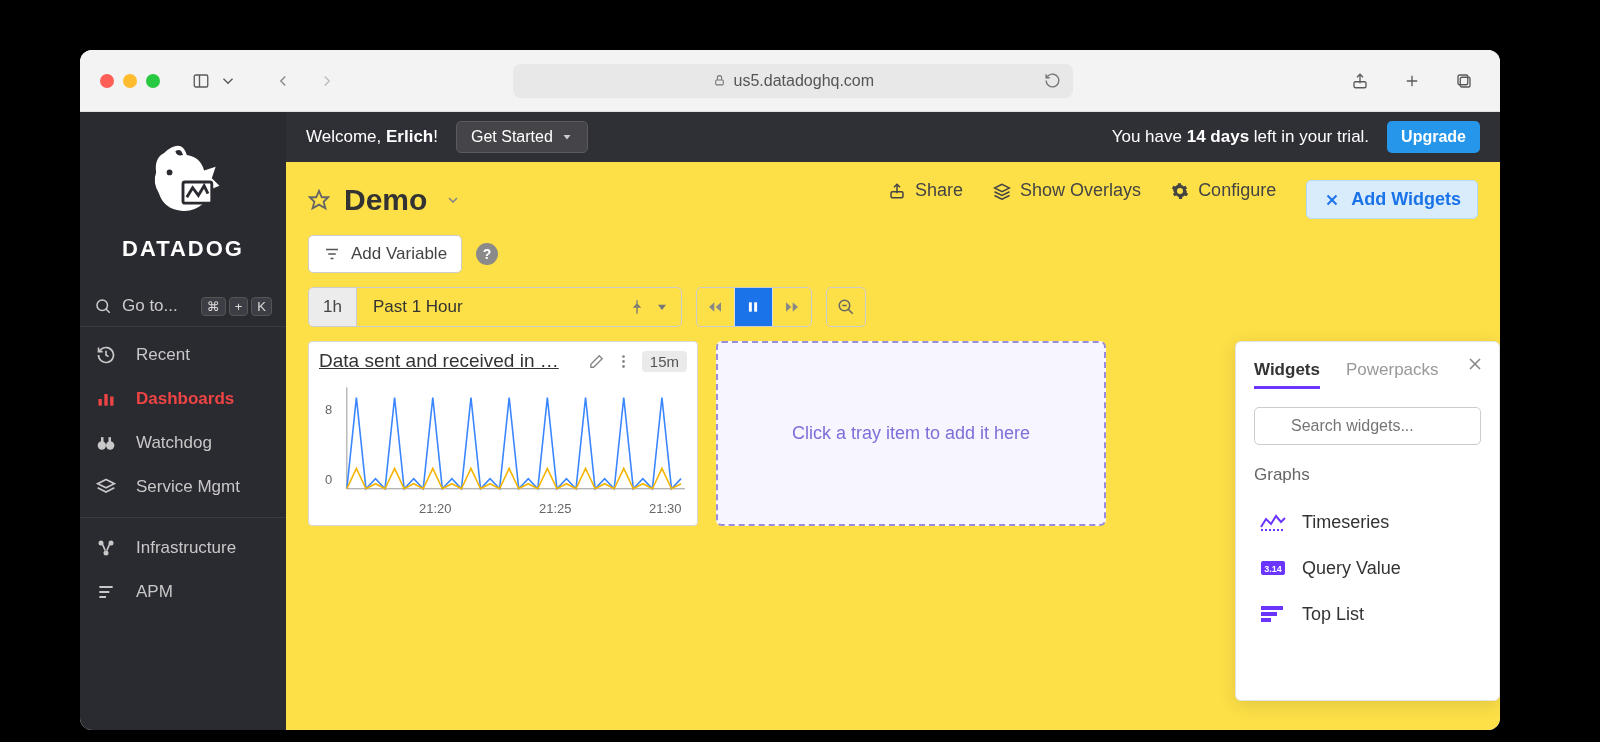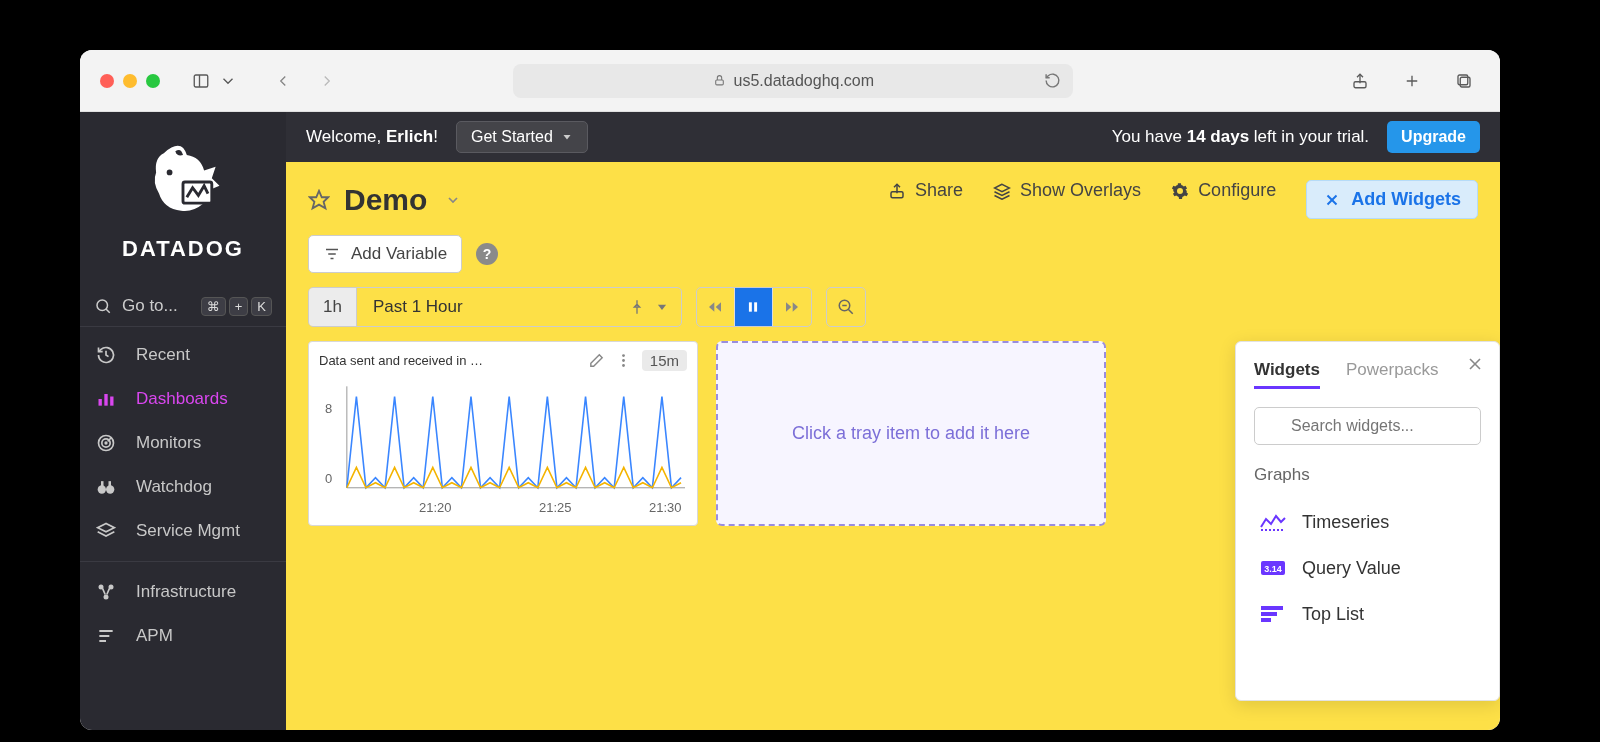--- a/index.html
+++ b/index.html
@@ -23,21 +23,21 @@
 .app { flex: 1; display: flex; overflow: hidden; }
 .dd-sidebar { width: 206px; background: #2a2a31; color: #e6e6e6; display: flex; flex-direction: column; padding-top: 10px; }
 .dd-logo { display: flex; flex-direction: column; align-items: center; padding: 10px 0 18px; }
 .dd-logo-img { width: 100px; height: 100px; display:flex; align-items:center; justify-content:center; }
 .dd-logo-text { font-size: 22px; font-weight: 700; letter-spacing: 2px; color: #fff; margin-top: 4px; font-family: Arial, sans-serif; }
 .goto { display: flex; align-items: center; padding: 10px 14px; gap: 10px; border-bottom: 1px solid #3a3a42; margin: 6px 0; }
 .goto-text { color: #ccc; font-size: 17px; flex:1; }
 .kbd { display:flex; gap:3px; }
 .kbd span { background:#3d3d45; border:1px solid #555; border-radius:4px; padding:1px 5px; font-size:13px; color:#ddd; }
 .nav-item { display:flex; align-items:center; gap:20px; padding:12px 16px; font-size:17px; color:#c8c8c8; cursor:pointer; }
-.nav-item.active { color:#d946ef; font-weight:400; }
+.nav-item.active { color:#ef4444; font-weight:700; }
 .nav-item .nav-icon { width:20px; height:20px; display:flex; align-items:center; justify-content:center; flex-shrink:0; }
 .nav-sep { height:1px; background:#3a3a42; margin:8px 0; }
 .main { flex:1; display:flex; flex-direction:column; background:#fde047; overflow:hidden; }
 .topbar { height:50px; background:#2f2f36; color:#fff; display:flex; align-items:center; padding:0 20px; gap:18px; }
 .welcome { font-size:17px; }
 .welcome b { font-weight:700; }
 .get-started { background:#444449; border:1px solid #5a5a60; border-radius:5px; padding:6px 14px; display:flex; align-items:center; gap:8px; font-size:16px; cursor:pointer; }
 .trial-text { margin-left:auto; font-size:17px; }
 .trial-text b { font-weight:700; }
 .upgrade-btn { background:#2596ea; color:#fff; border:none; border-radius:5px; padding:7px 14px; font-size:16px; font-weight:600; cursor:pointer; }
@@ -58,21 +58,21 @@
 .time-mid { padding:0 16px; font-size:17px; color:#333; flex:1; min-width: 260px; }
 .time-right { display:flex; align-items:center; gap:10px; padding:0 12px; color:#777; }
 .play-group { display:flex; border:1px solid #ccc; border-radius:5px; overflow:hidden; height:40px; }
 .pg-btn { width:38px; display:flex; align-items:center; justify-content:center; color:#888; border-right:1px solid #ddd; cursor:pointer; }
 .pg-btn:last-child { border-right:none; }
 .pg-btn.active { background:#1a73e8; color:#fff; }
 .zoom-out { width:40px; height:40px; border:1px solid #ccc; border-radius:5px; display:flex; align-items:center; justify-content:center; color:#666; cursor:pointer; }
 .canvas { flex:1; padding:0 22px; display:flex; gap:18px; position:relative; }
 .widget-card { width:390px; height:185px; border:1px solid #d8d8d8; border-radius:4px; background:#fff; padding:8px 10px; }
 .wc-head { display:flex; align-items:center; gap:10px; }
-.wc-title { font-size:13px; color:#333; flex:1; white-space:nowrap; overflow:hidden; text-overflow:ellipsis; }
+.wc-title { font-size:19px; color:#333; flex:1; white-space:nowrap; overflow:hidden; text-overflow:ellipsis;text-decoration:underline; }
 .wc-badge { background:#eaeaea; border-radius:4px; padding:2px 8px; font-size:15px; color:#555; }
 .wc-icon { color:#888; cursor:pointer; }
 .chart-area { height:140px; position:relative; margin-top:4px; }
 .chart-area svg { width:100%; height:100%; }
 .drop-zone { width:390px; height:185px; border:2px dashed #9a8de0; border-radius:6px; background:#f7f5ff; display:flex; align-items:center; justify-content:center; color:#7c6fd8; font-size:18px; }
 .tray { position:absolute; right:0; top:0; width:265px; height: 360px; background:#fff; border:1px solid #e2e2e2; border-radius:6px; box-shadow:0 4px 18px rgba(0,0,0,0.12); padding:18px; }
 .tray-close { position:absolute; right:14px; top:12px; color:#888; cursor:pointer; font-size:20px; }
 .tray-tabs { display:flex; gap:26px; margin-bottom:18px; }
 .tray-tab { font-size:17px; font-weight:700; color:#333; padding-bottom:6px; cursor:pointer; }
 .tray-tab.active { border-bottom:3px solid #6a36ff; }
@@ -199,31 +199,20 @@
           <svg viewBox="0 0 24 24" width="20" height="20" fill="currentColor">
               <rect x="3" y="12" width="4" height="8"></rect>
               <rect x="10" y="6" width="4" height="14"></rect>
               <rect x="17" y="9" width="4" height="11"></rect>
             </svg>
         </span>
         <span>Dashboards</span>
       </div>
       <div class="nav-item">
         <span class="nav-icon">
-          <svg viewBox="0 0 24 24" width="20" height="20" fill="none" stroke="currentColor" stroke-width="2">
-              <circle cx="12" cy="12" r="9"></circle>
-              <circle cx="12" cy="12" r="5"></circle>
-              <circle cx="12" cy="12" r="1" fill="currentColor"></circle>
-              <path d="M18 6 L14 10"></path>
-            </svg>
-        </span>
-        <span>Monitors</span>
-      </div>
-      <div class="nav-item">
-        <span class="nav-icon">
           <svg viewBox="0 0 24 24" width="20" height="20" fill="currentColor">
               <circle cx="7" cy="15" r="5"></circle>
               <circle cx="17" cy="15" r="5"></circle>
               <rect x="6" y="5" width="3" height="6"></rect>
               <rect x="15" y="5" width="3" height="6"></rect>
             </svg>
         </span>
         <span>Watchdog</span>
       </div>
       <div class="nav-item">

